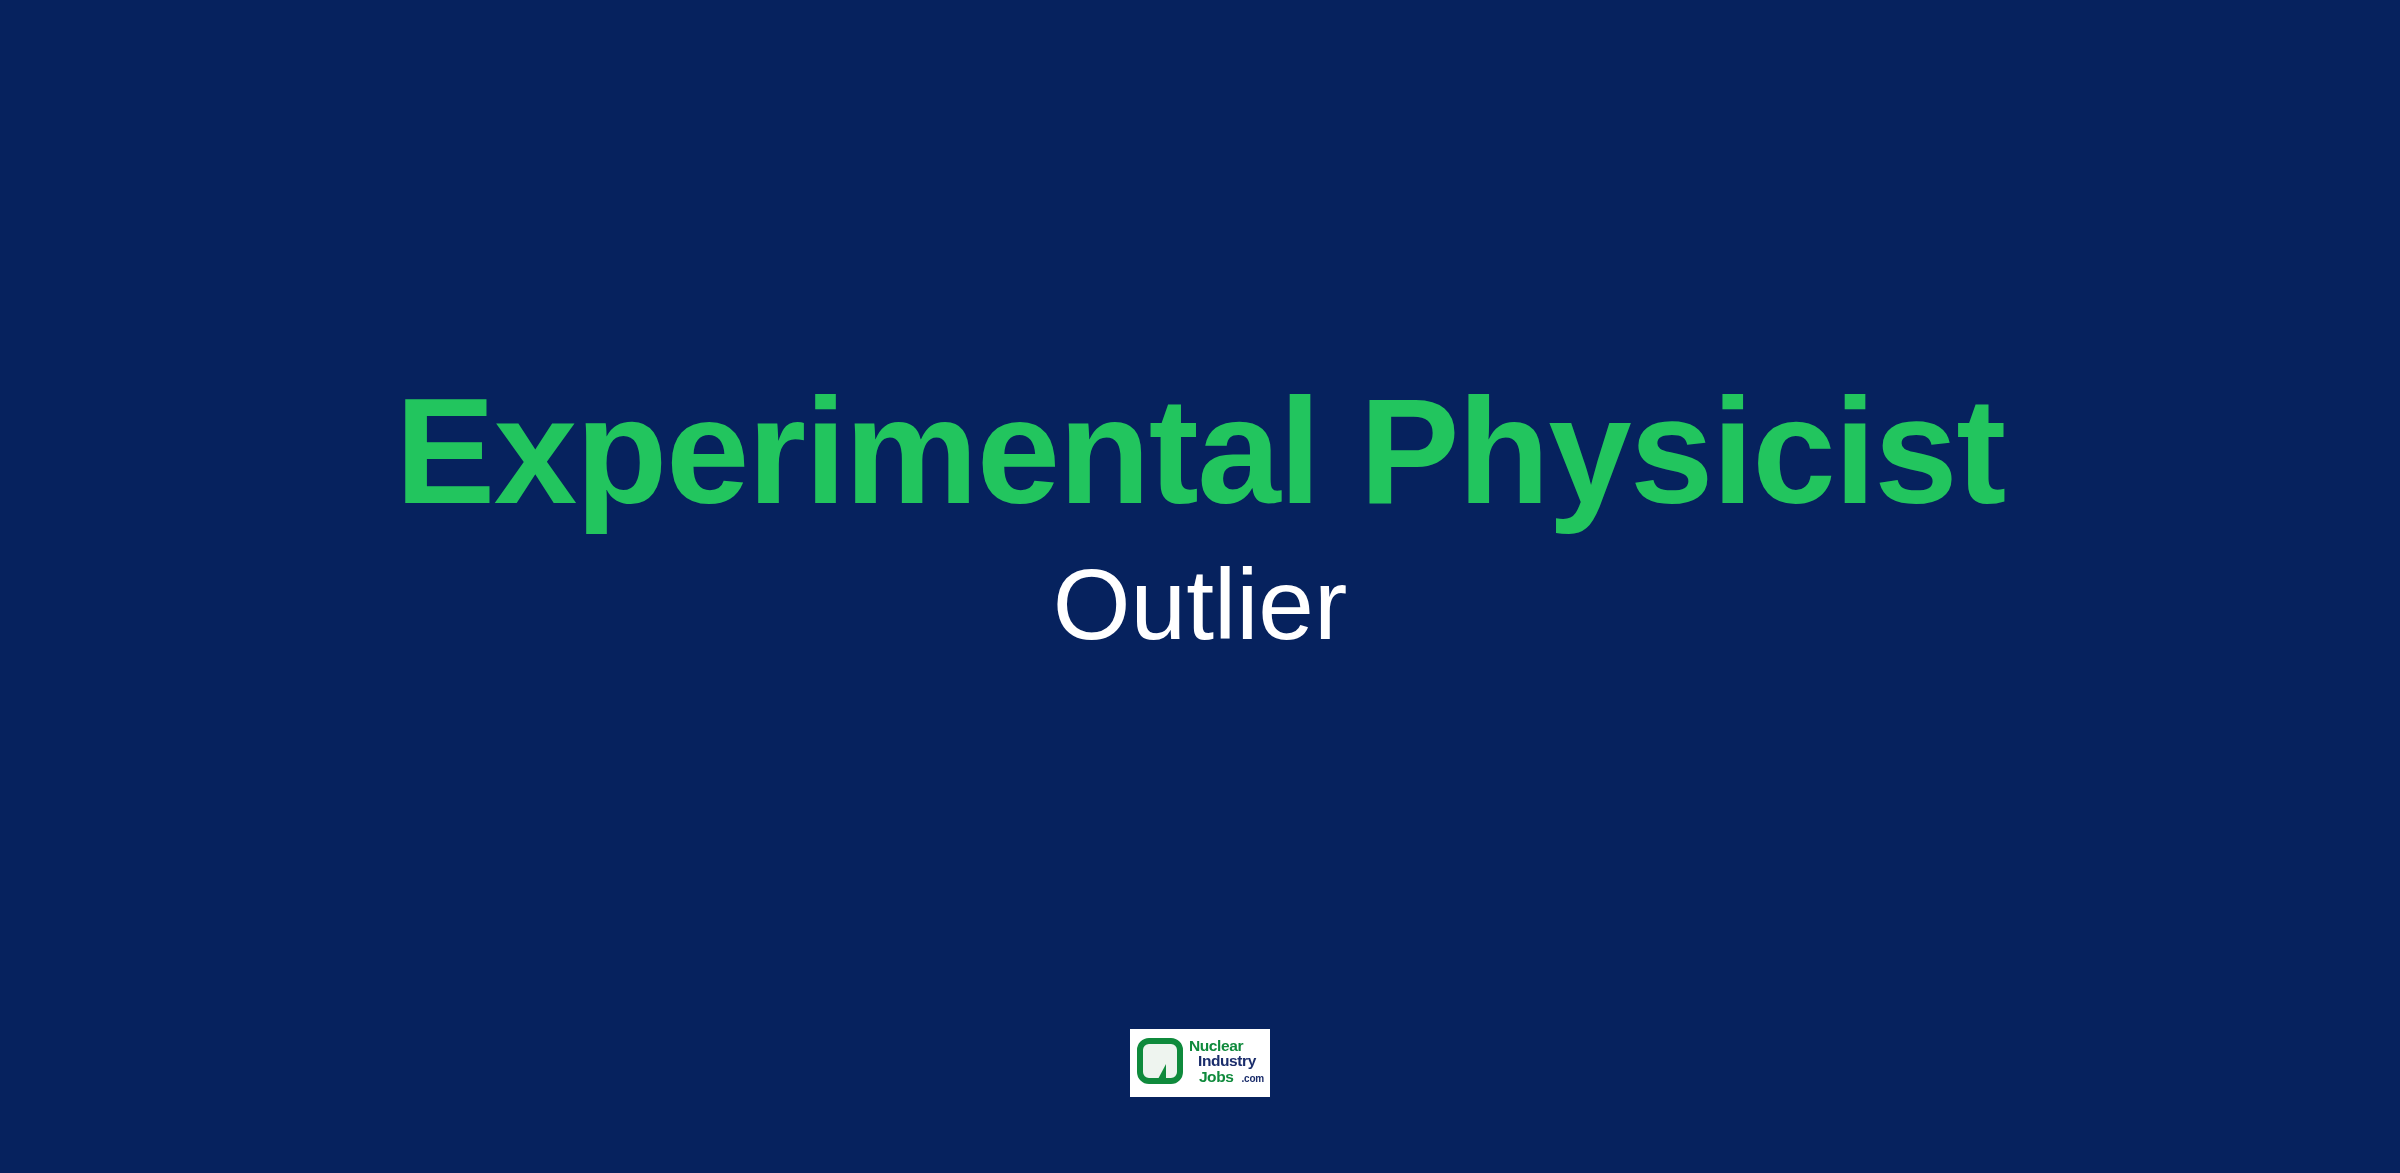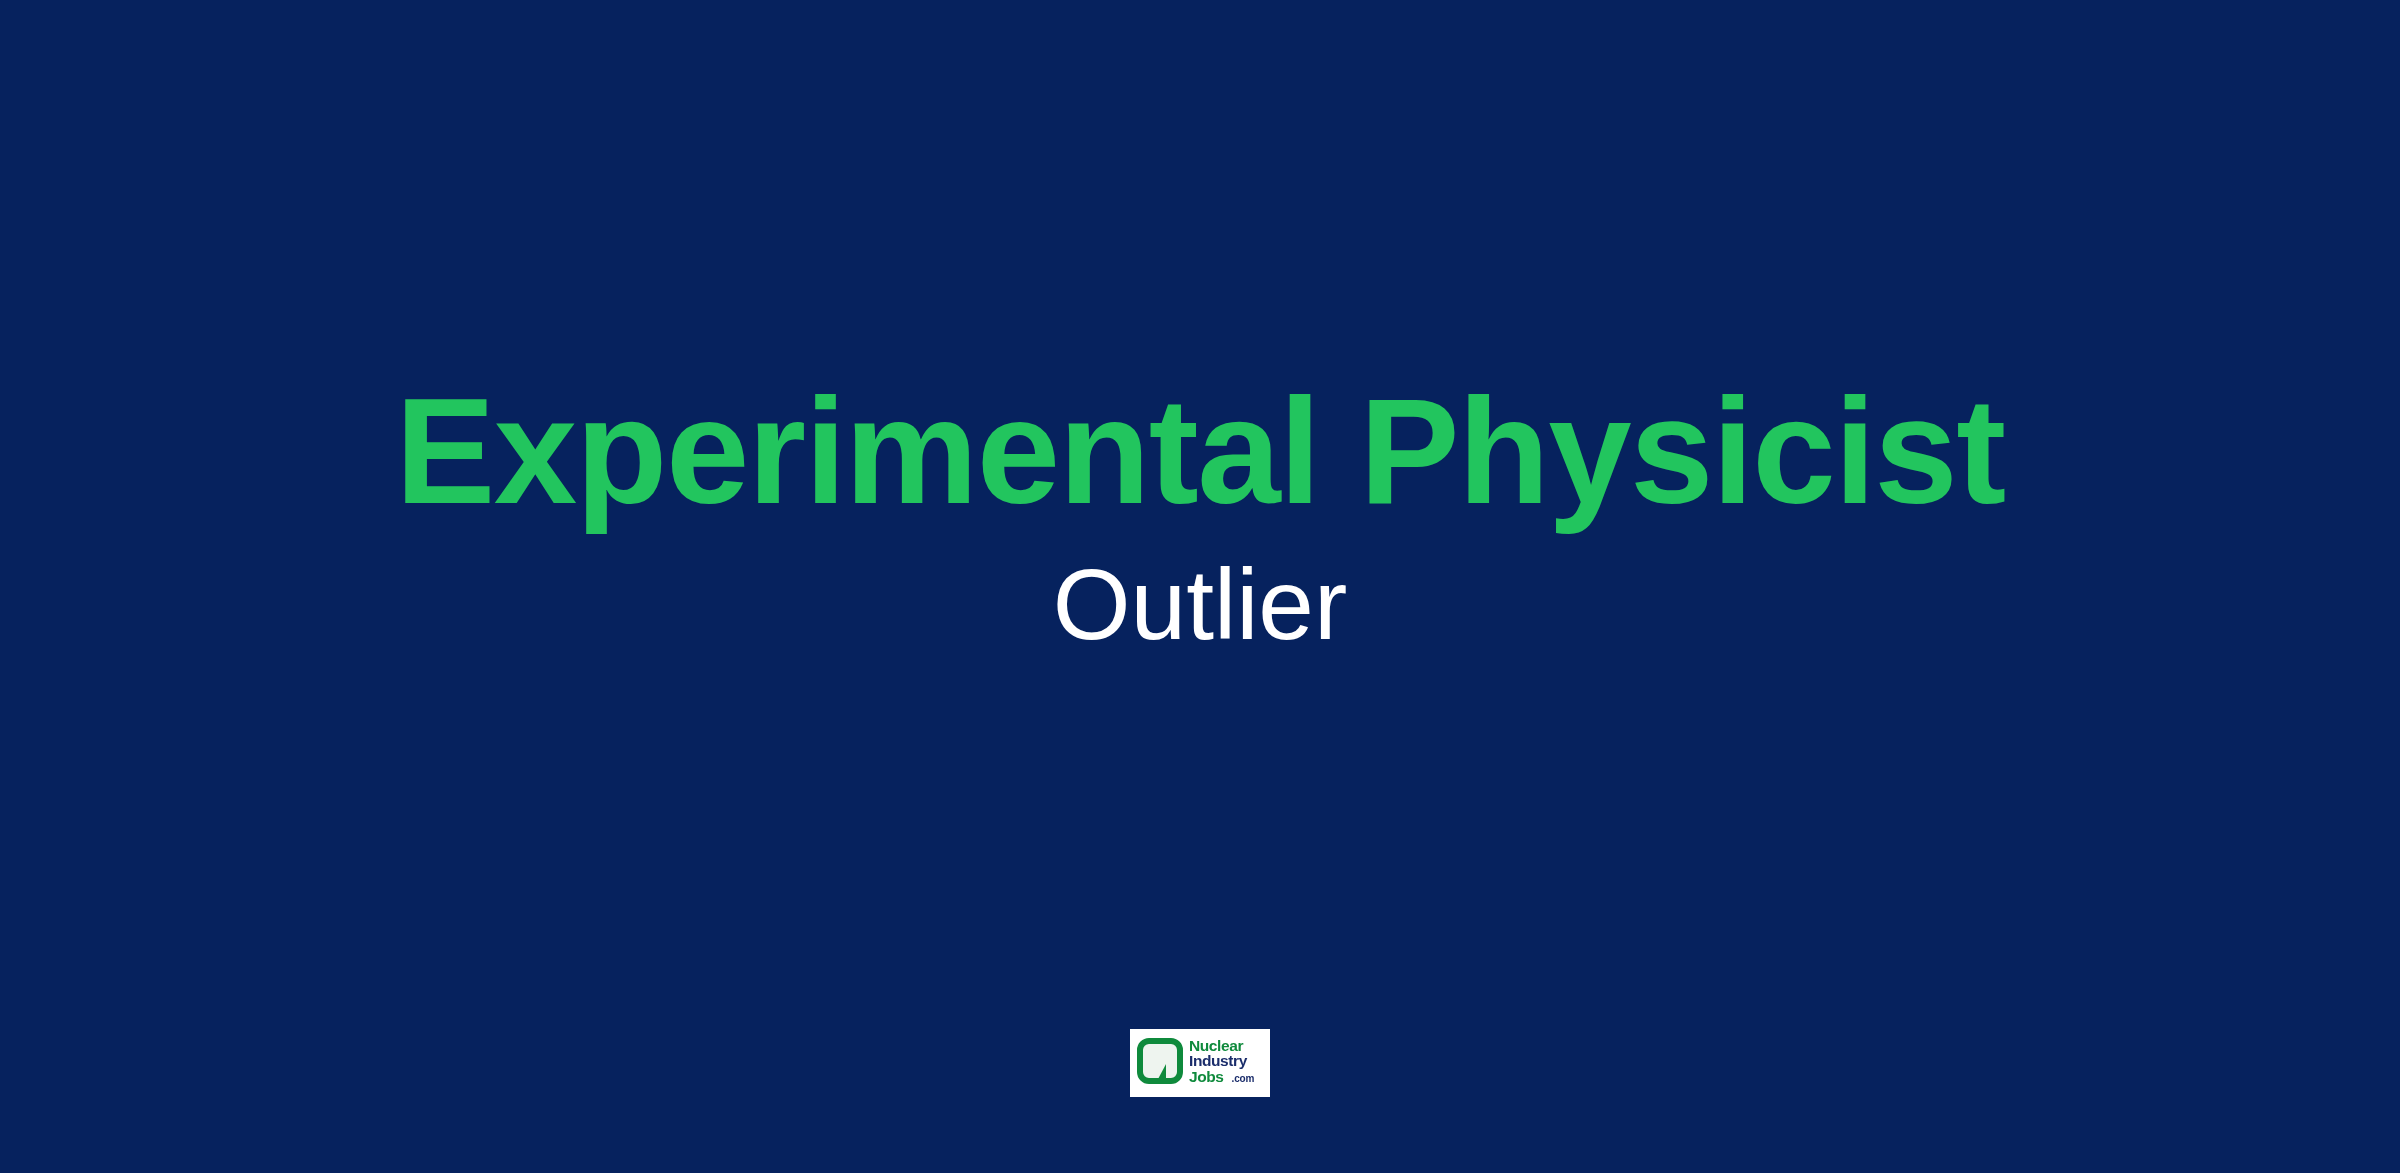--- a/index.html
+++ b/index.html
@@ -88,25 +88,26 @@
 
   .wm-line {
     font-family: "Liberation Sans", sans-serif;
     font-weight: 700;
     font-size: 15.5px;
     letter-spacing: -0.4px;
     white-space: nowrap;
   }
 
   .wm-green { color: #0f8a3c; }
-  .wm-navy  { color: #1b2d6b; }
+  .wm-navy  { color: #1b2d6b; margin-left: 9px; }
 
   #logo-line3 {
     display: flex;
     align-items: baseline;
+    justify-content: flex-end;
   }
 
   #logo-tld {
     font-family: "Liberation Sans", sans-serif;
     font-weight: 700;
     font-size: 10px;
     letter-spacing: -0.2px;
     color: #1b2d6b;
     margin-left: 8px;
   }

